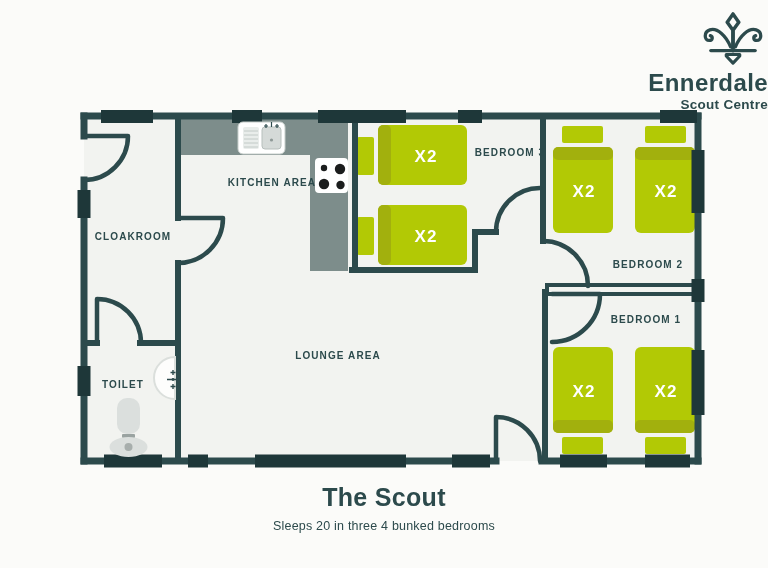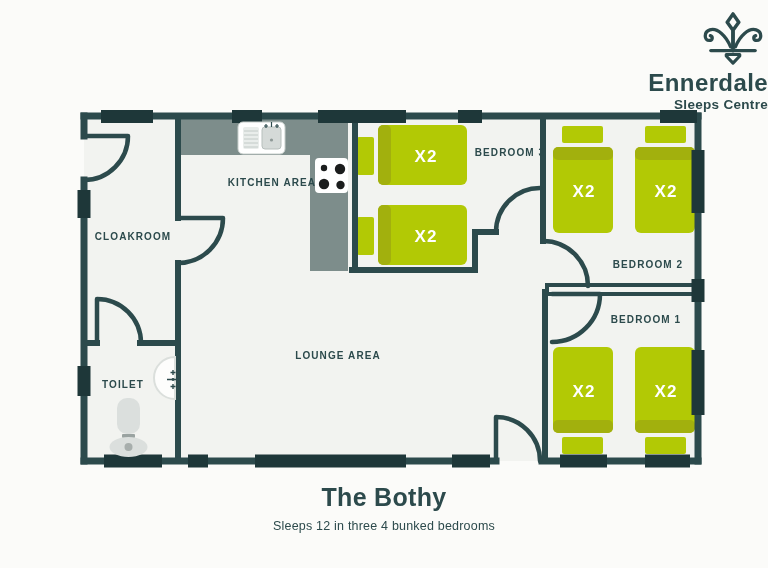--- a/index.html
+++ b/index.html
@@ -31,21 +31,21 @@
     <g fill="none" stroke="#2c4a4c" stroke-linecap="round" stroke-linejoin="round">
       <path d="M0,-27 L6,-18.5 L0,-10 L-6,-18.5 Z" stroke-width="3.6"></path>
       <path d="M0,-9 L0,11" stroke-width="4"></path>
       <path d="M-2.5,7 C-7,-4 -16,-13 -24,-10.5 C-30.5,-8.5 -30,0.5 -24.5,0.5 C-21,0.5 -20.5,-3.5 -23.5,-4.5" stroke-width="3.4"></path>
       <path d="M2.5,7 C7,-4 16,-13 24,-10.5 C30.5,-8.5 30,0.5 24.5,0.5 C21,0.5 20.5,-3.5 23.5,-4.5" stroke-width="3.4"></path>
       <path d="M-23,11 L23,11" stroke-width="3.4"></path>
       <path d="M-7,15 L-7,16.5 L0,24 L7,16.5 L7,15 Z" stroke-width="3.2"></path>
     </g>
   </svg>
   <div class="brand-name">Ennerdale</div>
-  <div class="brand-sub">Sleeps Centre</div>
+  <div class="brand-sub">Scout Centre</div>
 </div>
 
 <svg class="plan" width="768" height="568" viewBox="0 0 768 568">
 
   <rect x="84" y="116" width="614" height="345" fill="#f2f3f0"></rect>
 
   <g fill="#7d8d8b">
     <rect x="181" y="119" width="167" height="36"></rect>
     <rect x="310" y="155" width="38" height="116"></rect>
   </g>
@@ -171,15 +171,15 @@
     <text class="room-label" x="272" y="186">KITCHEN AREA</text>
     <text class="room-label" x="123" y="388">TOILET</text>
     <text class="room-label" x="338" y="359">LOUNGE AREA</text>
     <text class="room-label" x="510" y="156">BEDROOM 3</text>
     <text class="room-label" x="648" y="268">BEDROOM 2</text>
     <text class="room-label" x="646" y="323">BEDROOM 1</text>
   </g>
 </svg>
 
 <div class="footer">
-  <div class="footer-title">The Bothy</div>
-  <div class="footer-sub">Sleeps 12 in three 4 bunked bedrooms</div>
+  <div class="footer-title">The Scout</div>
+  <div class="footer-sub">Sleeps 20 in three 4 bunked bedrooms</div>
 </div>
 
 </body></html>

